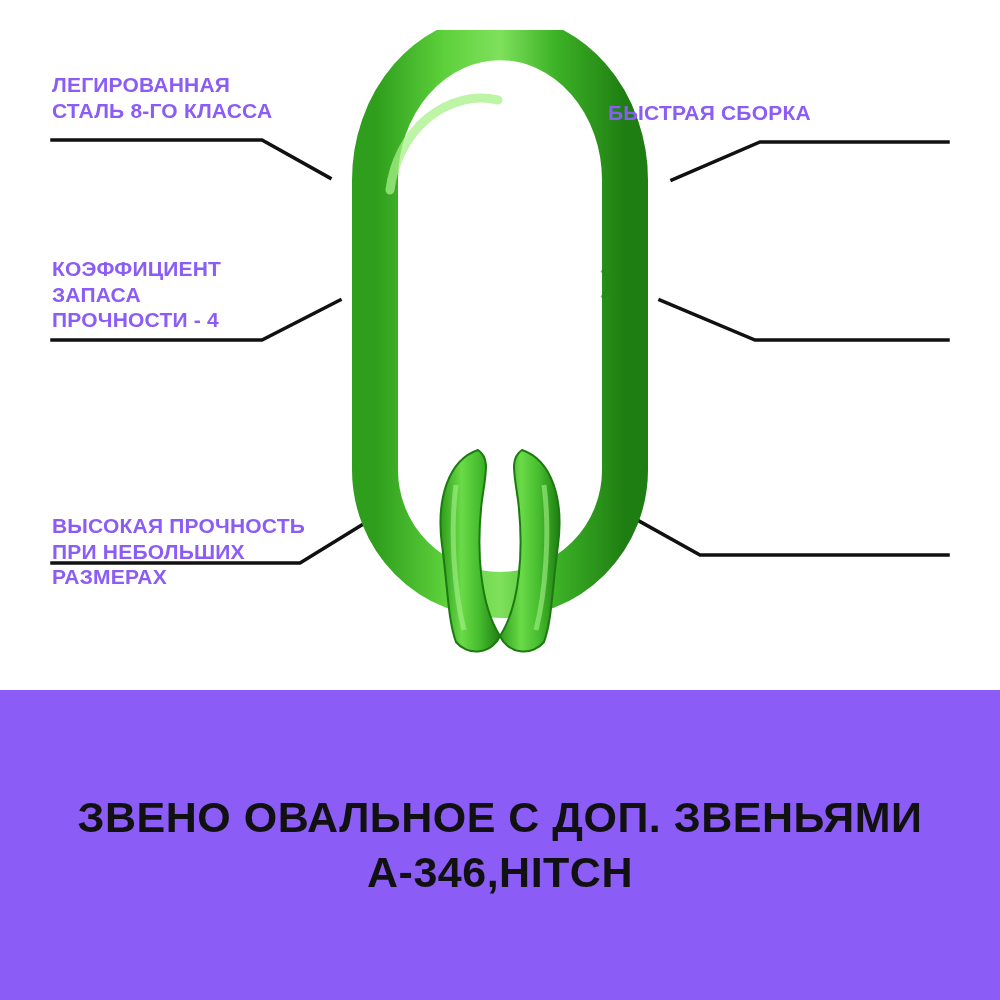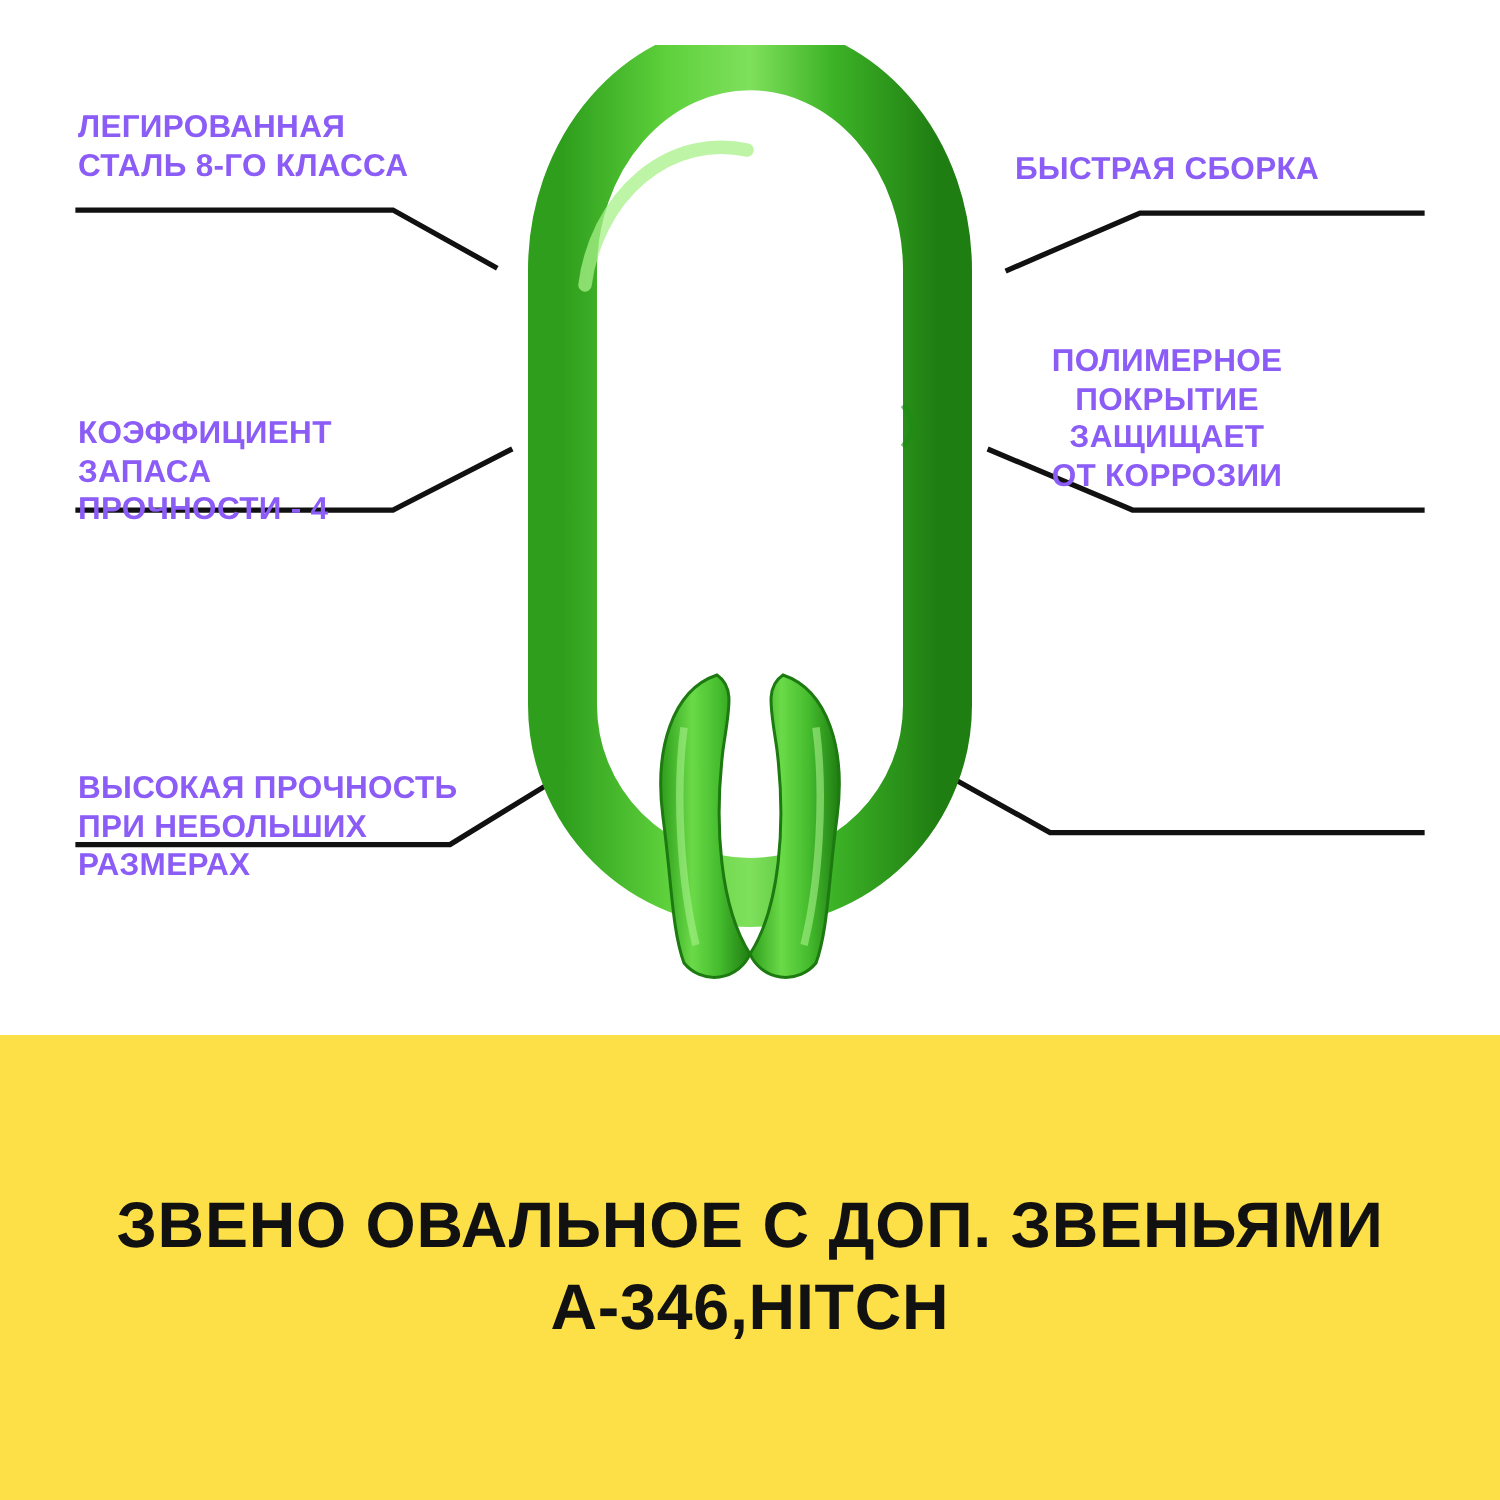--- a/index.html
+++ b/index.html
@@ -20,24 +20,24 @@
     position:absolute;
     font-weight:bold;
     font-size:21px;
     line-height:1.22;
     letter-spacing:0.2px;
     color:#8b5cf6;
     text-transform:uppercase;
     white-space:pre-line;
   }
   .callout.left  { text-align:left; }
-  .callout.right { text-align:center; }
+  .callout.right { text-align:left; }
 
   #label-alloy-steel   { left:52px;  top:72px;  width:330px; }
-  #label-safety-factor { left:52px;  top:256px; width:330px;margin-top:20px; }
+  #label-safety-factor { left:52px;  top:256px; width:330px; }
   #label-strength-size { left:52px;  top:478px; width:330px;margin-top:35px; }
 
   #label-fast-assembly { right:52px; top:100px; width:340px; }
   #label-polymer-coat  { right:52px; top:228px; width:340px; }
   #label-no-welding    { right:52px; top:450px; width:340px; }
 
   
   #leaders {
     position:absolute; left:0; top:0;
     width:1000px; height:700px;
@@ -49,21 +49,21 @@
     position:absolute;
     left:330px; top:30px;
     width:340px; height:650px;
   }
 
   
   #banner {
     position:absolute;
     left:0; top:690px;
     width:1000px; height:310px;
-    background:#fde047;
+    background:#8b5cf6;
     display:flex;
     align-items:center;
     justify-content:center;
   }
   #banner-title {
     font-size:43px;
     font-weight:bold;
     line-height:1.28;
     letter-spacing:0.5px;
     color:#111111;
@@ -150,24 +150,20 @@
   <div class="callout left" id="label-safety-factor">КОЭФФИЦИЕНТ
 ЗАПАСА
 ПРОЧНОСТИ - 4</div>
 
   <div class="callout left" id="label-strength-size">ВЫСОКАЯ ПРОЧНОСТЬ
 ПРИ НЕБОЛЬШИХ
 РАЗМЕРАХ</div>
 
   <div class="callout right" id="label-fast-assembly">БЫСТРАЯ СБОРКА</div>
 
-  <div class="callout right" id="label-polymer-coat">ПОЛИМЕРНОЕ
-ПОКРЫТИЕ
-ЗАЩИЩАЕТ
-ОТ КОРРОЗИИ</div>
 
 
   <div id="banner">
     <div id="banner-title">ЗВЕНО ОВАЛЬНОЕ С ДОП. ЗВЕНЬЯМИ
 A-346,HITCH</div>
   </div>
 
 </div>
 
 </body></html>

